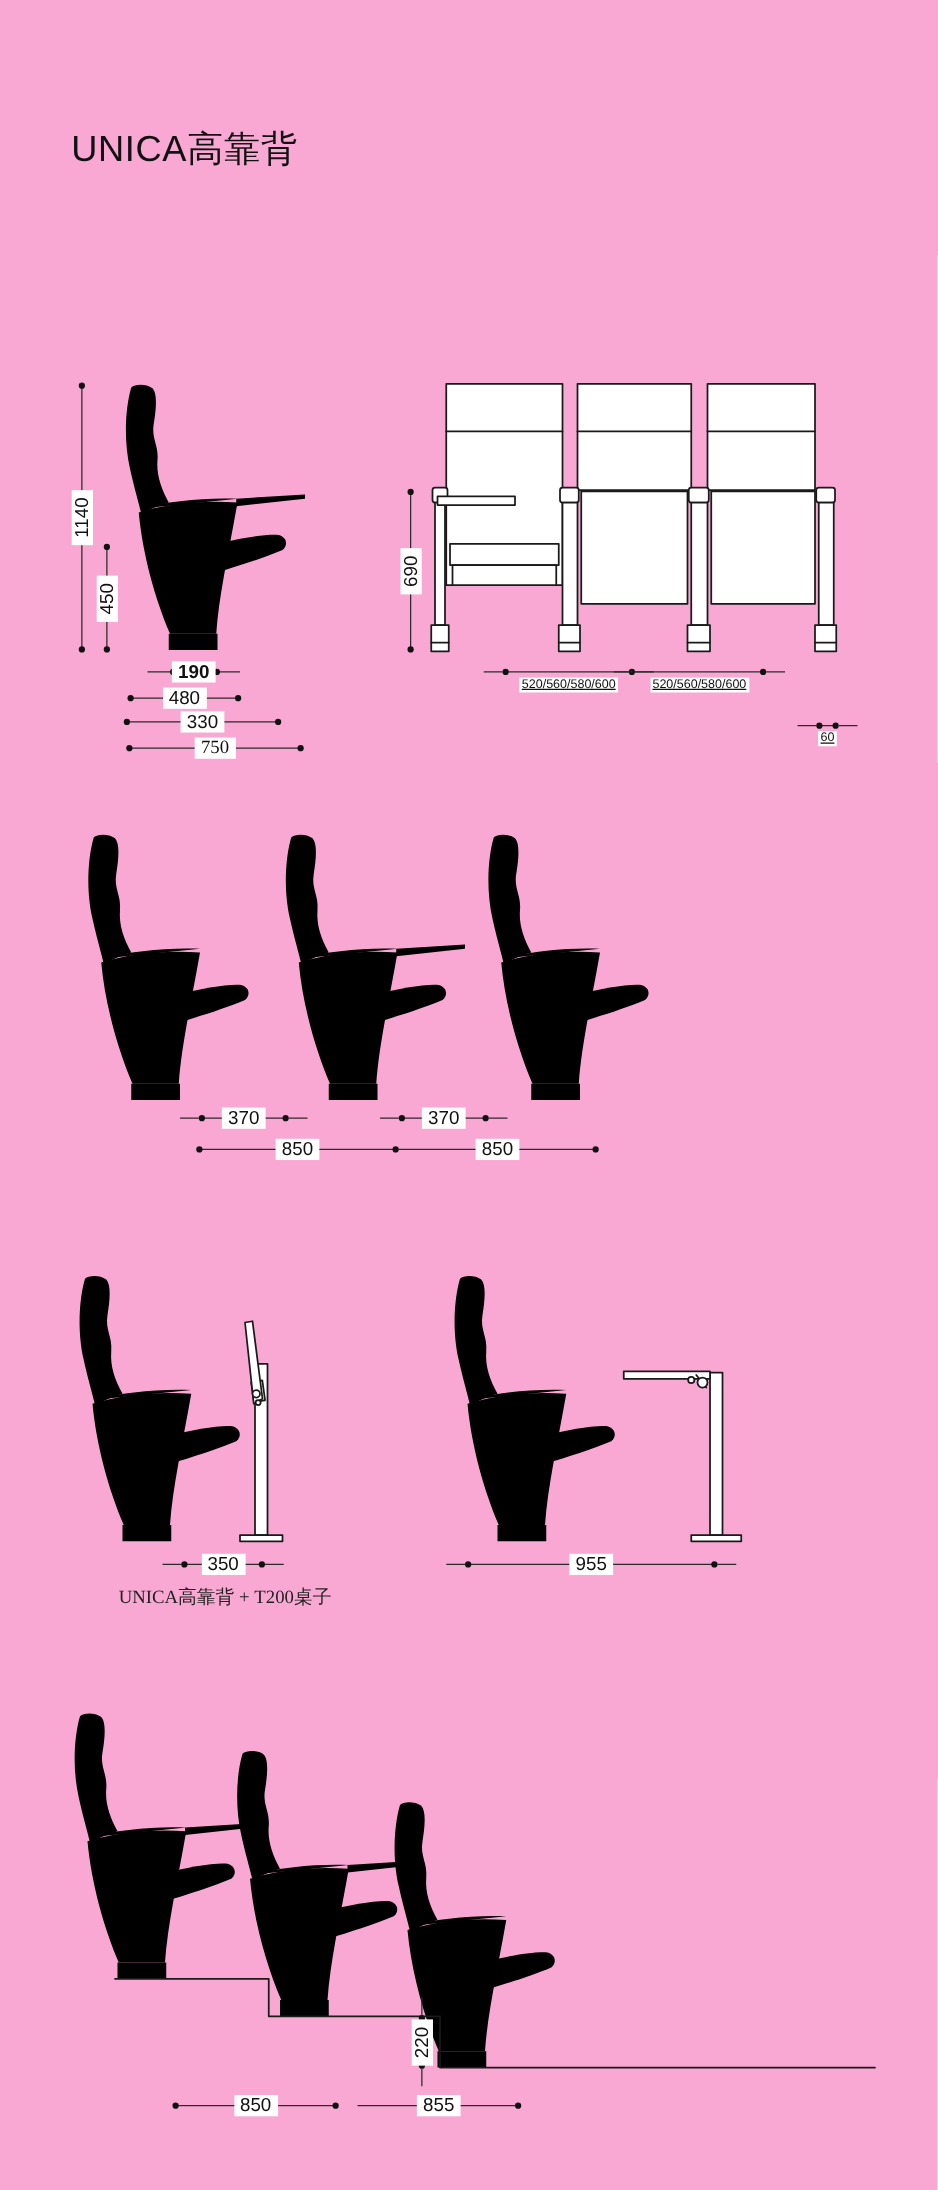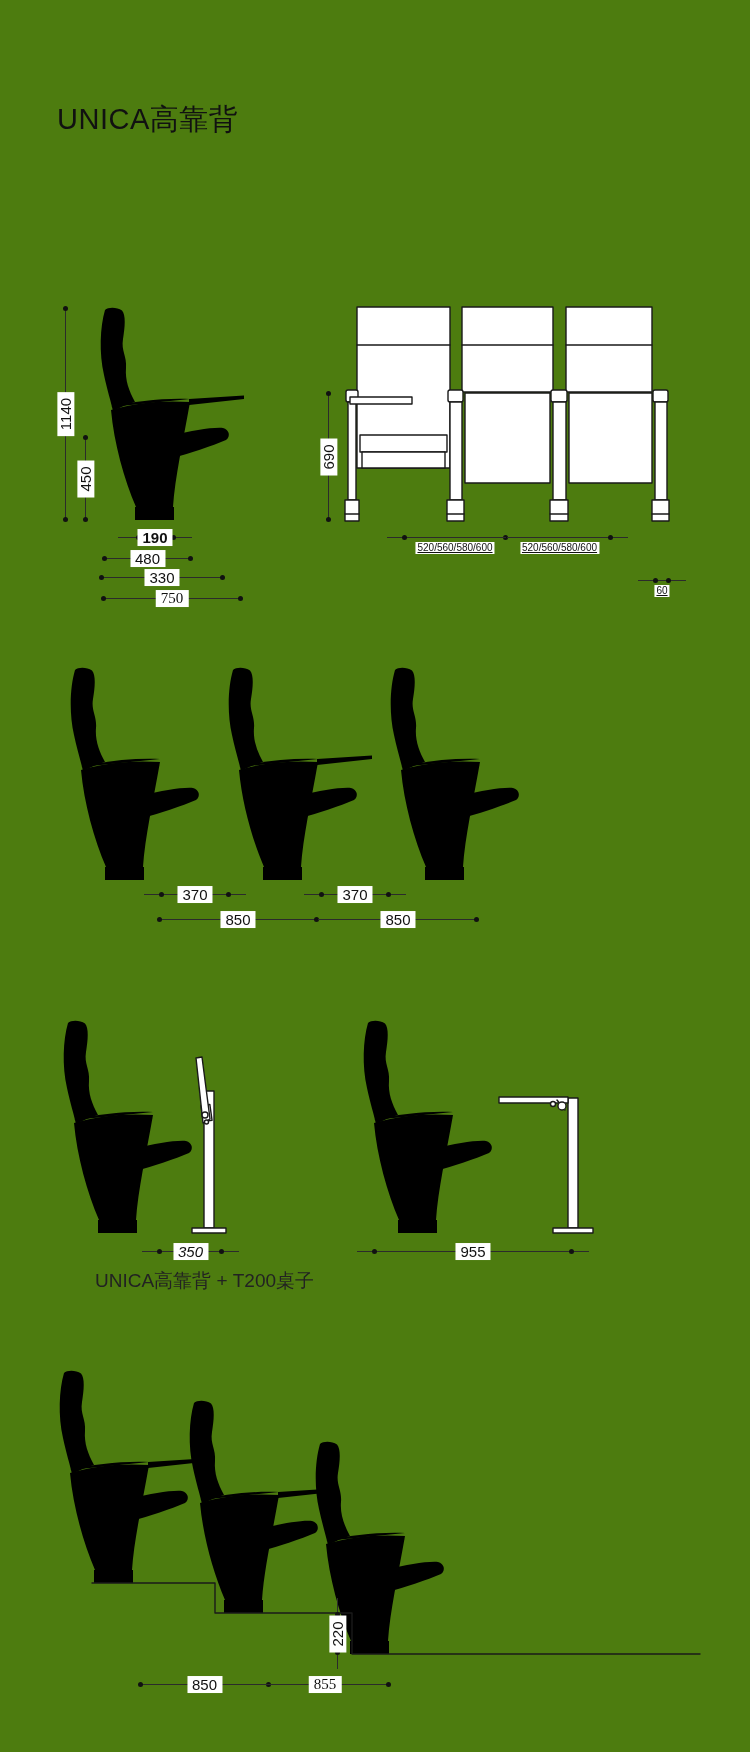--- a/index.html
+++ b/index.html
@@ -1,19 +1,19 @@
 <!DOCTYPE html>
 <html><head>
 <meta charset="utf-8">
 <style>
   html,body{margin:0;padding:0;background:#fff;}
-  #canvas{position:relative;width:750px;height:1752px;background:#4d7c0f;
+  #canvas{position:relative;width:750px;height:1752px;background:#f9a8d4;
     font-family:"Liberation Sans", sans-serif;color:#1a1a1a;overflow:hidden;}
   .title{position:absolute;font-size:29px;letter-spacing:.5px;color:#111;}
-  .caption{position:absolute;font-size:19px;color:#222;}
+  .caption{position:absolute;font-size:15px;color:#222;font-family:Liberation Serif, serif;}
   svg.draw{position:absolute;overflow:visible;}
   svg.draw path, svg.draw rect, svg.draw line, svg.draw circle{
     fill:#fff;stroke:#1a1a1a;stroke-width:1.4;stroke-linejoin:round;stroke-linecap:round;}
   svg.draw line{fill:none;}
   svg.draw .noline{fill:none;}
   
   .hdim{position:absolute;height:0;border-top:1.3px solid #2b2b2b;}
   .vdim{position:absolute;width:0;border-left:1.3px solid #2b2b2b;}
   .dot{position:absolute;width:5px;height:5px;background:#111;border-radius:50%;}
   .hdim .dot{top:-3.2px;}
@@ -190,21 +190,21 @@
       <use href="#chair-side"></use>
     </svg>
   <svg class="draw" style="left:190px;top:1055px;" width="70" height="180" viewBox="0 0 70 180">
     <rect x="14" y="36" width="10" height="137"></rect>
     <rect x="2" y="173" width="34" height="5"></rect>
     <rect x="12" y="50" width="9" height="16" transform="rotate(-8 16 58)"></rect>
     <path d="M6,3 L12,2 L20,64 L13,68 Z"></path>
     <circle cx="15" cy="60" r="3"></circle>
     <circle cx="16.5" cy="67" r="2"></circle>
   </svg>
-  <div class="hdim ext" style="left:158px;top:1251px;width:65px;font-style:italic;">
+  <div class="hdim ext" style="left:146px;top:1251px;width:65px;">
     <span class="dot l"></span>
     <span class="dot r"></span>
     <span class="lbl">350</span>
   </div>
 
   <svg class="draw" style="left:358px;top:1020px;" width="150" height="215" viewBox="0 0 150 215">
       <use href="#chair-side"></use>
     </svg>
   <svg class="draw" style="left:421px;top:1090px;" width="160" height="145" viewBox="0 0 160 145">
     <rect x="147" y="8" width="10" height="130"></rect>
@@ -239,18 +239,18 @@
   <div class="vdim ext" style="left:337px;top:1613px;height:41px;">
     <span class="dot t"></span>
     <span class="dot b"></span>
     <span class="lbl">220</span>
   </div>
   <div class="hdim" style="left:139px;top:1684px;width:131px;">
     <span class="dot l"></span>
     <span class="dot r"></span>
     <span class="lbl">850</span>
   </div>
-  <div class="hdim" style="left:260px;top:1684px;width:130px;font-family:Liberation Serif, serif;">
+  <div class="hdim" style="left:286px;top:1684px;width:130px;">
     <span class="dot r"></span>
     <span class="lbl">855</span>
   </div>
 
 </div>
 
 </body></html>

